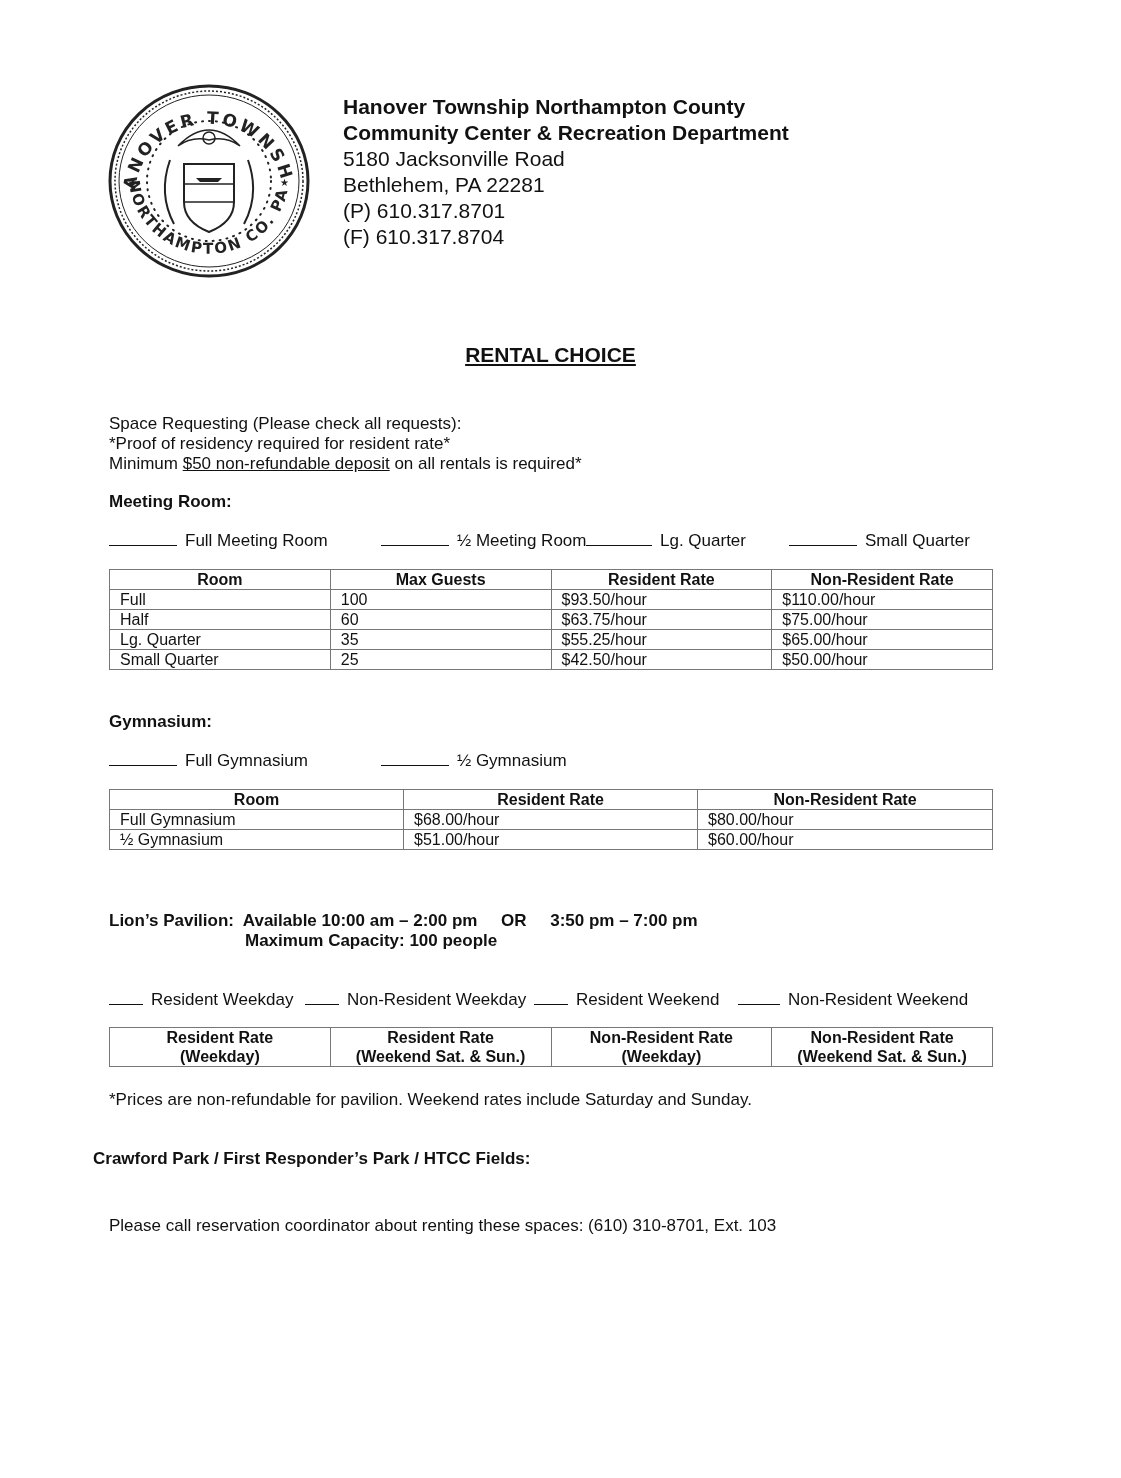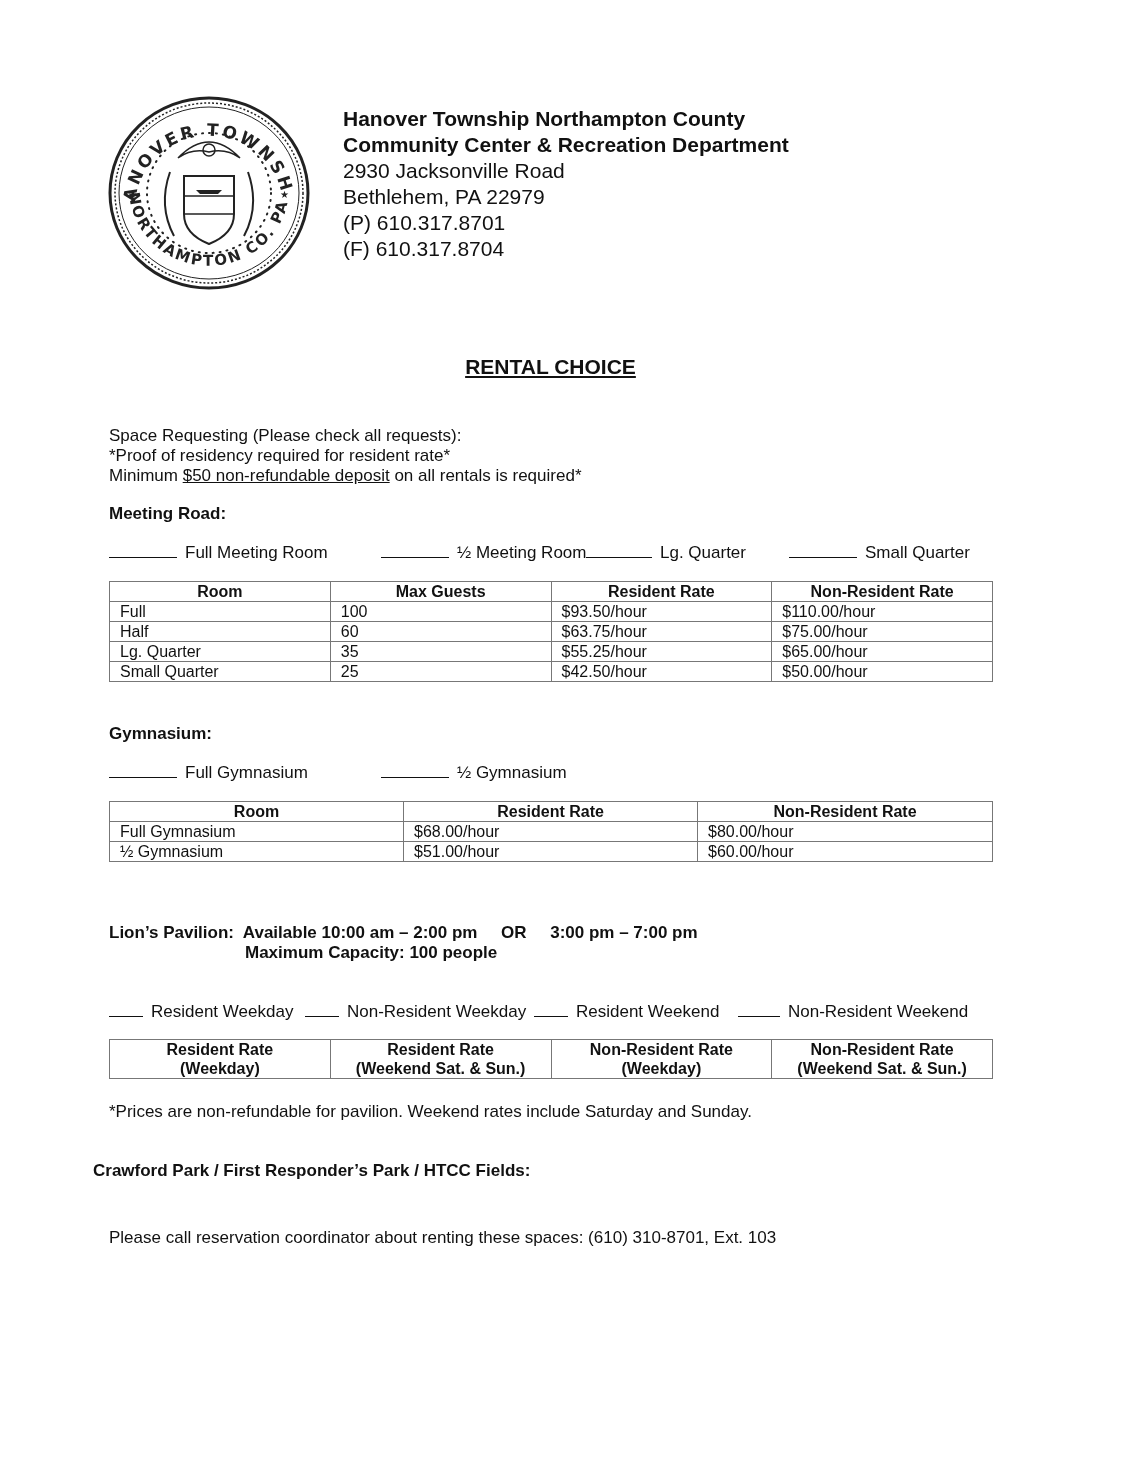--- a/index.html
+++ b/index.html
@@ -1,18 +1,18 @@
 <!DOCTYPE html>
 <html><head>
 <meta charset="utf-8">
 <style>
   html, body { margin: 0; padding: 0; background: #ffffff; }
   body { width: 1121px; height: 1478px; position: relative; overflow: hidden;
          font-family: "Liberation Sans", sans-serif; color: #111; }
-  .abs { position: absolute; margin-top: 12px; }
+  .abs { position: absolute; }
   .seal { left: 108px; top: 84px; width: 202px; height: 194px; }
   .hdr { left: 343px; top: 94px; font-size: 21px; line-height: 26px; }
   .hdr .b { font-weight: bold; }
   .title { left: 0; width: 1101px; top: 343px; text-align: center; font-size: 21px; font-weight: bold; text-decoration: underline; }
   .txt { font-size: 17px; line-height: 20px; }
   .bold { font-weight: bold; }
   .u { text-decoration: underline; }
   .blank { display: inline-block; border-bottom: 1.5px solid #111; height: 14px; vertical-align: baseline; margin-right: 8px; }
   table { border-collapse: collapse; font-size: 16px; }
   td, th { border: 1.5px solid #777; padding: 0 10px; line-height: 19px; height: 19px; font-weight: normal; text-align: left; }
@@ -47,35 +47,35 @@
     <path d="M 66 140 Q 50 110 62 76" fill="none" stroke="#222" stroke-width="2"></path>
     <path d="M 136 140 Q 152 110 140 76" fill="none" stroke="#222" stroke-width="2"></path>
     <text x="20" y="102" font-size="10" fill="#222">★</text>
     <text x="172" y="102" font-size="10" fill="#222">★</text>
   </svg>
 </div>
 
 <div class="abs hdr">
   <div class="b">Hanover Township Northampton County</div>
   <div class="b">Community Center &amp; Recreation Department</div>
-  <div>2930 Jacksonville Road</div>
-  <div>Bethlehem, PA 22979</div>
+  <div>5180 Jacksonville Road</div>
+  <div>Bethlehem, PA 22281</div>
   <div>(P) 610.317.8701</div>
   <div>(F) 610.317.8704</div>
 </div>
 
 <div class="abs title">RENTAL CHOICE</div>
 
 <div class="abs txt" style="left:109px; top:414px;">
   <div>Space Requesting (Please check all requests):</div>
   <div>*Proof of residency required for resident rate*</div>
   <div><span>Minimum </span><span class="u">$50 non-refundable deposit</span><span> on all rentals is required*</span></div>
 </div>
 
-<div class="abs txt bold" style="left:109px; top:492px;">Meeting Road:</div>
+<div class="abs txt bold" style="left:109px; top:492px;">Meeting Room:</div>
 
 <div class="abs txt" style="left:109px; top:531px;">
   <span class="blank" style="width:68px;"></span><span>Full Meeting Room</span>
 </div>
 <div class="abs txt" style="left:381px; top:531px;">
   <span class="blank" style="width:68px;"></span><span>½ Meeting Room</span>
 </div>
 <div class="abs txt" style="left:586px; top:531px;">
   <span class="blank" style="width:66px;"></span><span>Lg. Quarter</span>
 </div>
@@ -151,21 +151,21 @@
     <td>$80.00/hour</td>
   </tr>
   <tr>
     <td>½ Gymnasium</td>
     <td>$51.00/hour</td>
     <td>$60.00/hour</td>
   </tr>
 </tbody>
   </table>
 
-<div class="abs txt bold" style="left:109px; top:911px; white-space:pre;">Lion’s Pavilion:  Available 10:00 am – 2:00 pm     OR     3:00 pm – 7:00 pm</div>
+<div class="abs txt bold" style="left:109px; top:911px; white-space:pre;">Lion’s Pavilion:  Available 10:00 am – 2:00 pm     OR     3:50 pm – 7:00 pm</div>
 <div class="abs txt bold" style="left:245px; top:931px;">Maximum Capacity:  100 people</div>
 
 <div class="abs txt" style="left:109px; top:990px;">
   <span class="blank" style="width:34px;"></span><span>Resident Weekday</span>
 </div>
 <div class="abs txt" style="left:305px; top:990px;">
   <span class="blank" style="width:34px;"></span><span>Non-Resident Weekday</span>
 </div>
 <div class="abs txt" style="left:534px; top:990px;">
   <span class="blank" style="width:34px;"></span><span>Resident Weekend</span>

